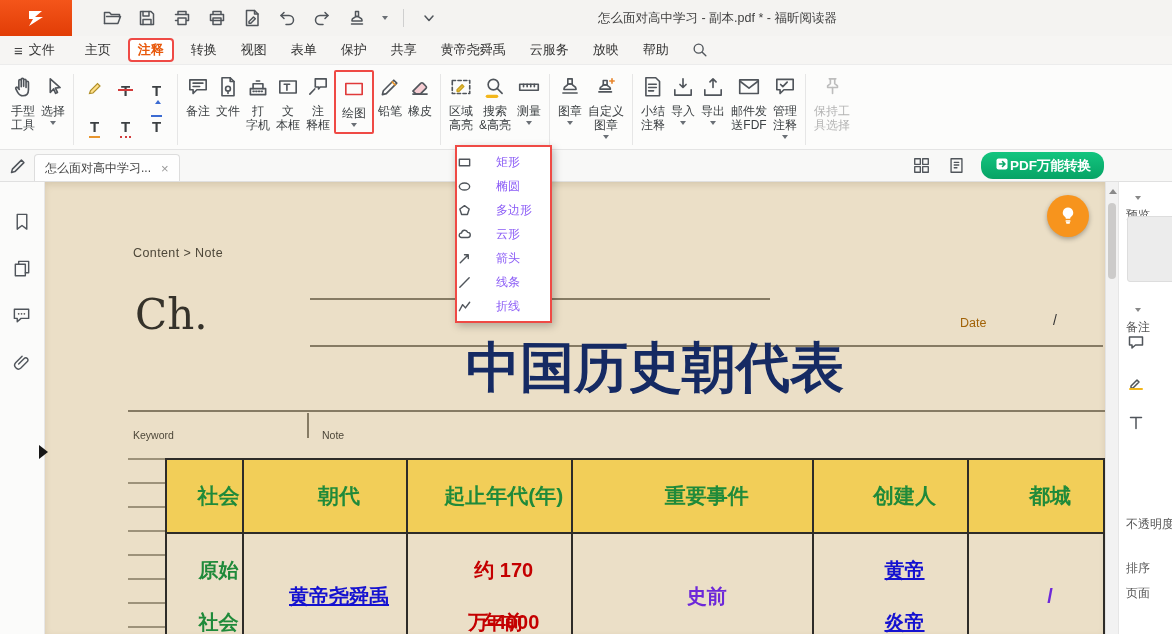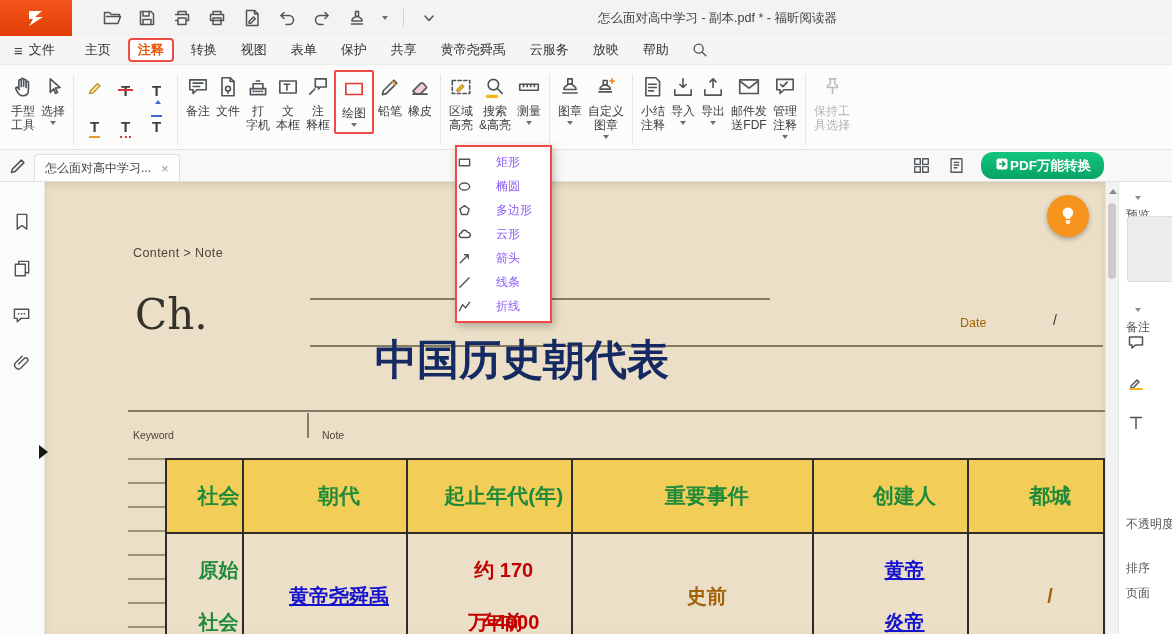--- a/index.html
+++ b/index.html
@@ -88,37 +88,37 @@
   
   .breadcrumb { position:absolute; left:88px; top:64px; font-size:12.5px; color:#4d4739; letter-spacing:.4px; }
   .ch { position:absolute; left:90px; top:112px; font-family:"DejaVu Serif",serif; font-size:42px;
         line-height:1; color:#35322a; }
   .hline { position:absolute; border-top:2px solid #867b64; }
   .lineA { left:265px; top:116px; width:460px; }
   .lineB { left:265px; top:163px; width:793px; }
   .lineC { left:83px; top:228px; width:980px; }
   .date-label { position:absolute; left:915px; top:134px; font-size:12.5px; color:#a16207; }
   .date-value { position:absolute; left:1008px; top:130px; font-size:14px; color:#333; }
-  .doc-title { position:absolute; left:330px; top:150px; width:560px; text-align:left;
-               font-family:"DejaVu Serif",serif; font-weight:bold; font-size:42px; color:#152a63; }
+  .doc-title { position:absolute; left:330px; top:150px; width:560px; text-align:center;
+               font-family:"DejaVu Serif",serif; font-weight:bold; font-size:54px; color:#152a63; }
   .kw { position:absolute; left:88px; top:247px; font-size:10.5px; color:#4d4739; }
   .notelbl { position:absolute; left:277px; top:247px; font-size:10.5px; color:#4d4739; }
   .vlineKW { position:absolute; left:262px; top:231px; height:25px; border-left:2px solid #867b64; }
   .tick { position:absolute; left:83px; width:37px; border-top:2px solid #9d927a; }
   .bulb { position:absolute; left:1002px; top:13px; width:42px; height:42px; border-radius:50%;
           background:#f7941d; box-shadow:0 2px 5px rgba(0,0,0,.3); display:flex; align-items:center;
           justify-content:center; }
 
   .histtable { position:absolute; left:120px; top:276px; border-collapse:collapse; table-layout:fixed; }
   .histtable th, .histtable td { border:2px solid #2e2c28;padding-left:28px; }
   .histtable th { background:#f2ce58; color:#1f8a3a; font-size:21px; height:74px; font-weight:bold; }
   .histtable td { vertical-align:top; text-align:center; height:150px; }
   .cl { display:block; height:52px; line-height:52px; font-size:20px; font-weight:bold; }
   .pad1 { padding-top:10px; } .pads { padding-top:36px; }
-  .grn { color:#1f8a3a; } .red { color:#c40000; } .blk { color:#a16207; }
+  .grn { color:#1f8a3a; } .red { color:#c40000; } .blk { color:#6d28d9; }
   .lnk { color:#1512d0; text-decoration:underline; }
 
   
   .ddmenu { position:absolute; left:455px; top:145px; width:97px; background:#fff; border:2px solid #ef4a45;
             box-shadow:2px 3px 8px rgba(0,0,0,.25); padding:3px 0; z-index:40; }
   .dditem { height:24px; display:flex; align-items:center; gap:24px; padding-left:0; font-size:12px; color:#8b5cf6; }
 </style>
 </head>
 <body>
 

